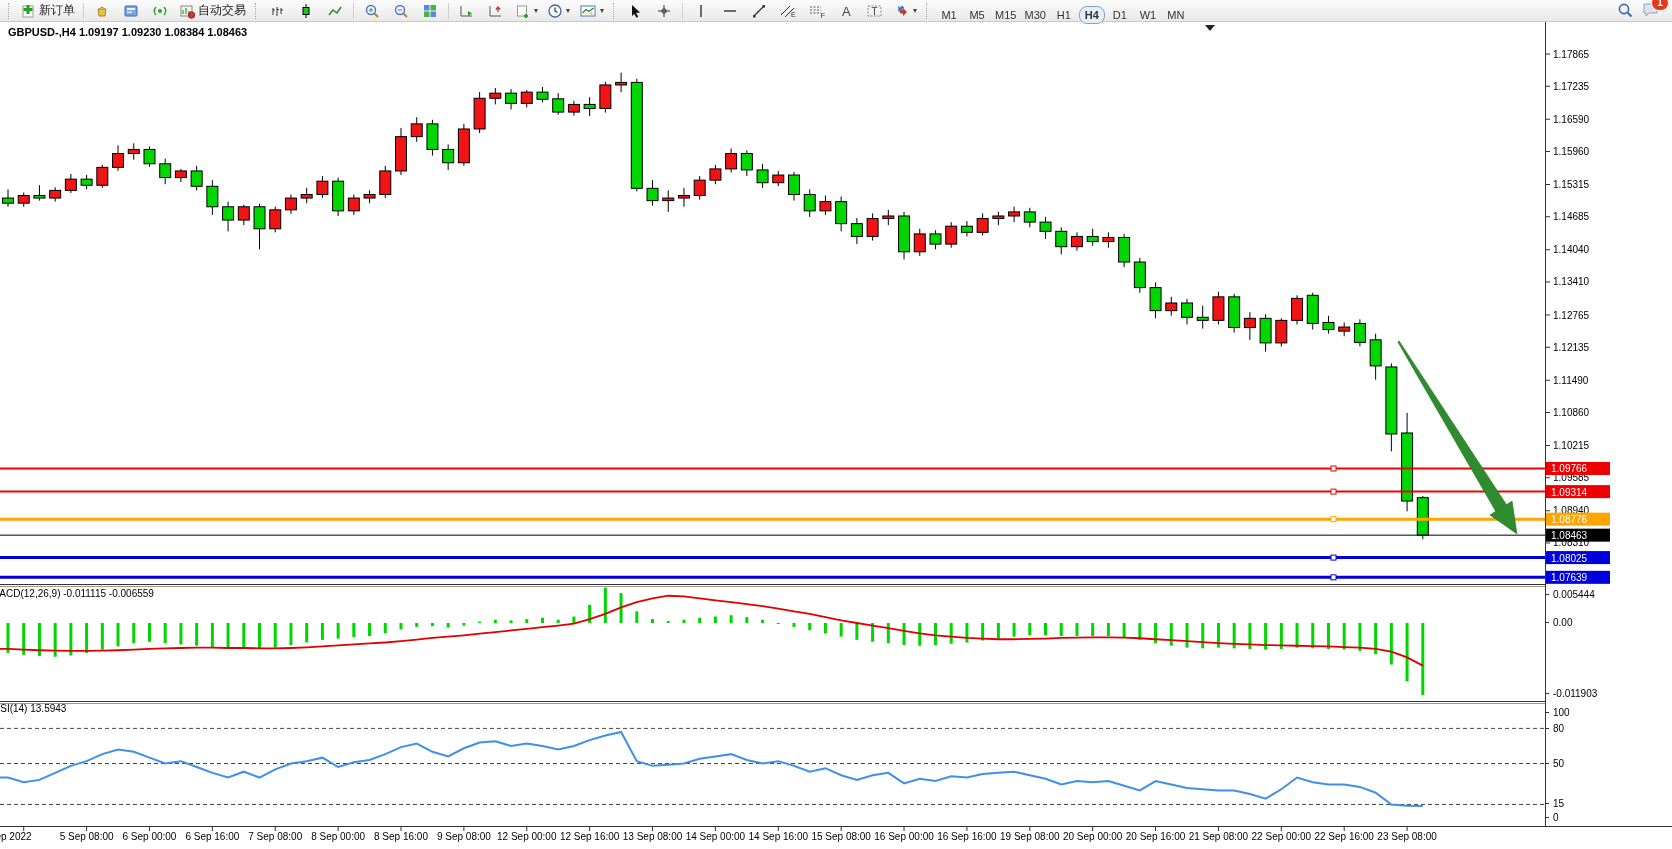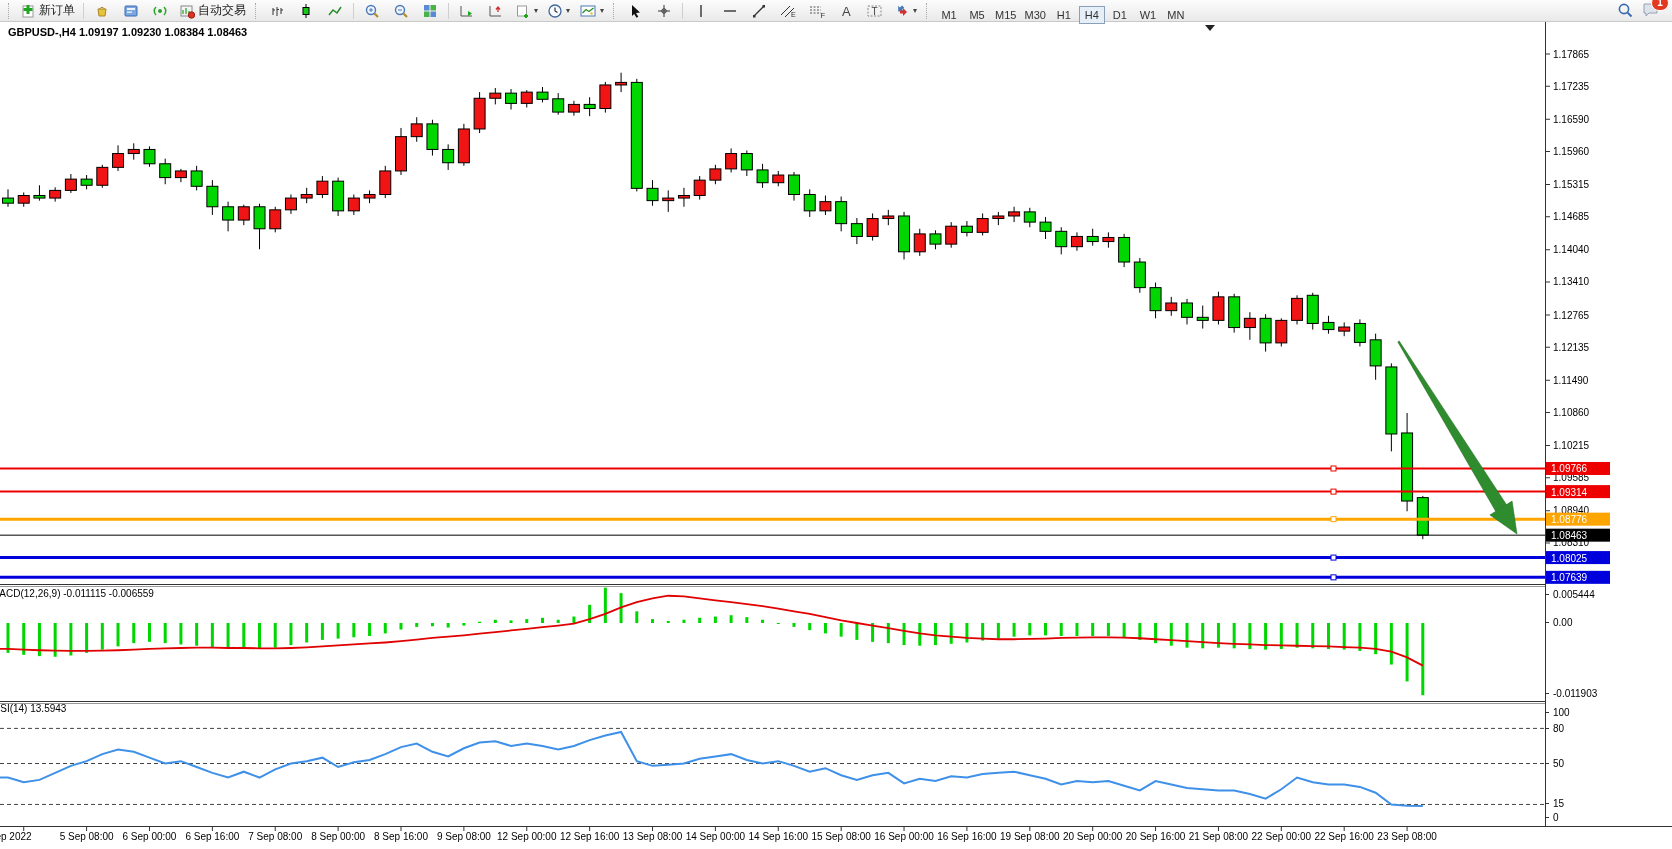--- a/index.html
+++ b/index.html
@@ -8,21 +8,21 @@
            background:linear-gradient(#fcfcfc,#e9e9e9);border-bottom:1px solid #c9c9c9;
            display:flex;align-items:center;padding:0 4px;gap:1px;font-size:12px;color:#222;}
   .tbtn{height:20px;min-width:20px;display:inline-flex;align-items:center;justify-content:center;
         gap:3px;padding:0 3px;border:1px solid transparent;border-radius:2px;white-space:nowrap;}
   .sep{width:1px;height:16px;background:#cfcfcf;margin:0 3px;}
   .grip{width:2px;height:16px;border-left:1px dotted #a8a8a8;margin:0 4px;}
   .dd{font-size:8px;color:#444;}
   .tflist{display:flex;align-items:center;gap:2px;margin-left:2px;margin-top:9px;}
   .tf{height:18px;min-width:26px;font-size:11px;color:#333;border:1px solid transparent;
       background:transparent;font-family:inherit;padding:0 2px;}
-  .tf.active{border:1px solid #8aa0b8;background:#e6eef8;border-radius:0;}
+  .tf.active{border:1px solid #8aa0b8;background:#e6eef8;border-radius:8px;font-weight:bold;}
   .right{margin-left:auto;display:flex;align-items:center;gap:8px;padding-right:8px;}
   .chatwrap{position:relative;}
   .badge{position:absolute;top:-6px;right:-9px;background:#e3371e;color:#fff;border-radius:8px;
          font-size:10px;min-width:8px;padding:0 4px;height:14px;line-height:14px;
          font-weight:bold;text-align:center;border:1px solid #fff;}
   #plot{position:absolute;top:22px;left:0;}
   svg text{font-family:"Liberation Sans",sans-serif;}
 </style>
 </head>
 <body>

